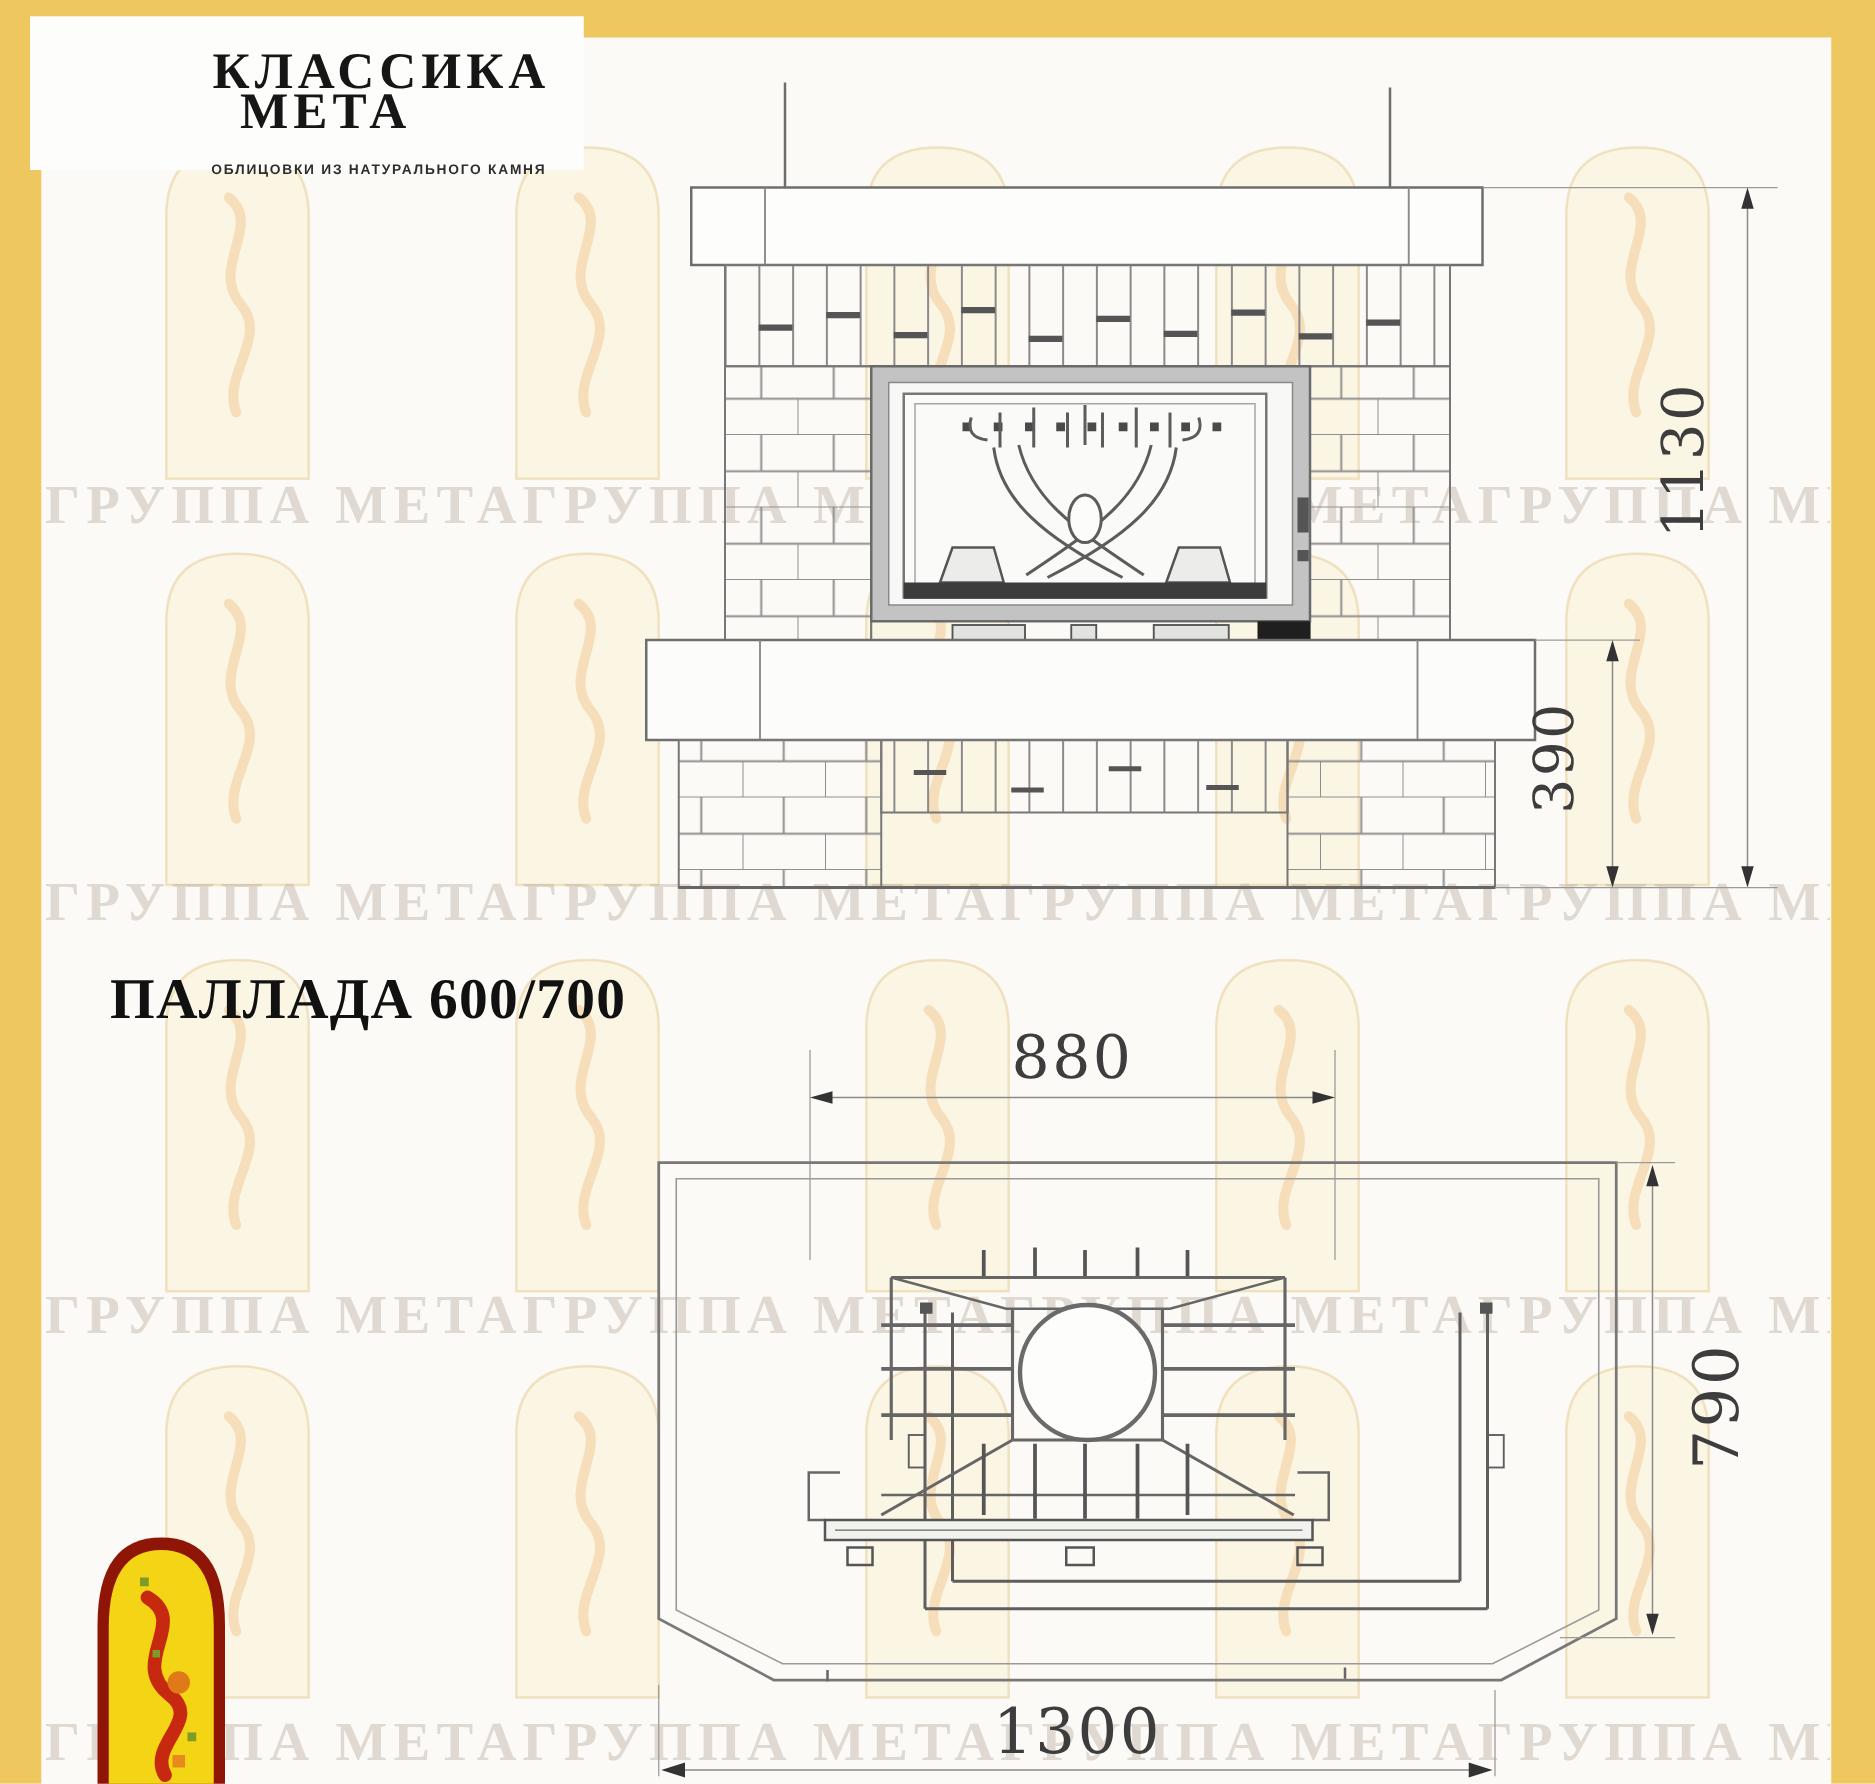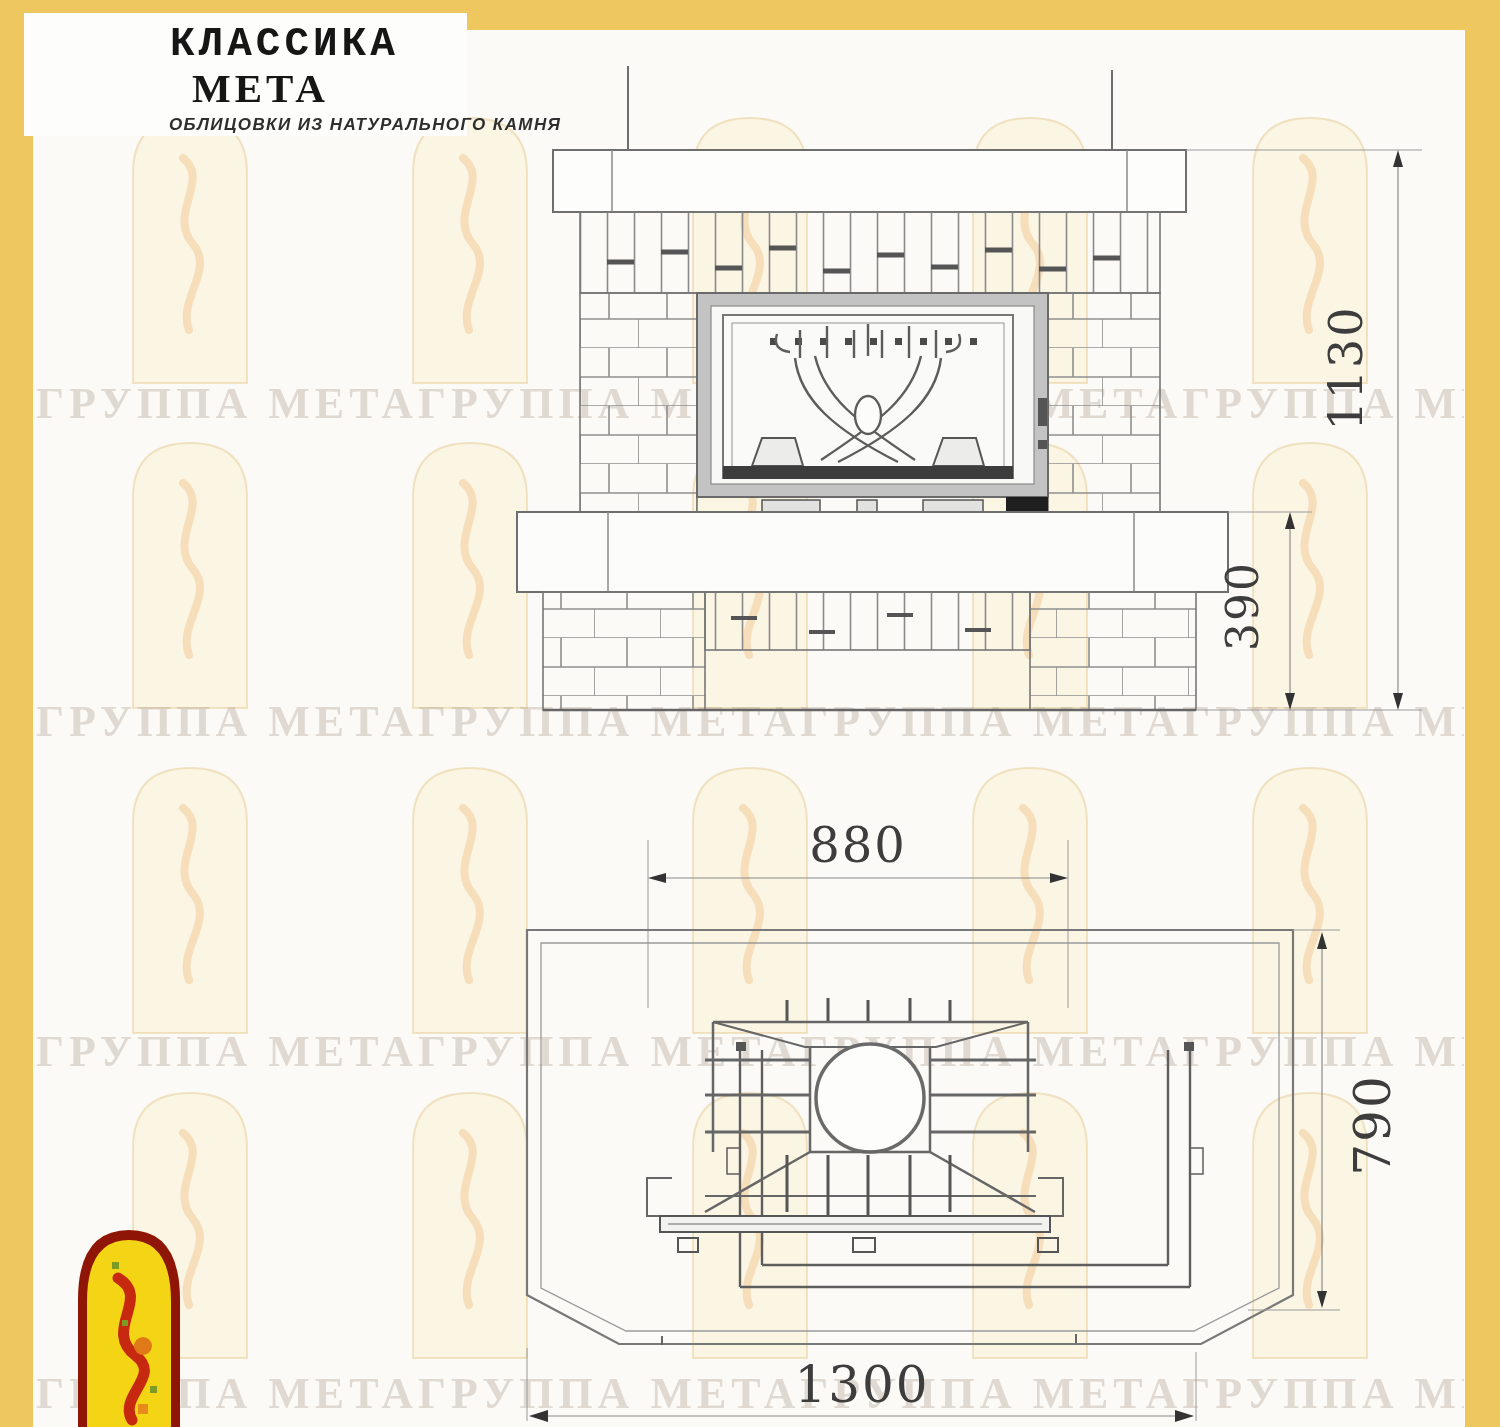--- a/index.html
+++ b/index.html
@@ -15,24 +15,24 @@
   #wm-svg{left:0;top:0;z-index:1;}
   .wm-text{position:absolute;left:36px;width:1428px;overflow:hidden;white-space:nowrap;
            font-weight:bold;font-size:44px;letter-spacing:5px;color:rgba(185,168,158,0.40);
            z-index:2;pointer-events:none;}
   
   #draw-svg{left:0;top:0;z-index:4;}
   
   #logo-box{left:24px;top:13px;width:443px;height:123px;background:#fdfdfc;z-index:6;}
   .logo-name{position:absolute;font-weight:bold;color:#161616;letter-spacing:4px;
              font-size:41px;line-height:1;z-index:7;}
-  #logo-name1{left:170px;top:24px;font-family:Liberation Mono, monospace;}
+  #logo-name1{left:170px;top:36px;}
   #logo-name2{left:192px;top:68px;}
-  #logo-tagline{position:absolute;left:169px;top:115px;font-family:"Liberation Sans",sans-serif;
-             font-weight:bold;font-size:17px;letter-spacing:1.4px;color:#2e2e2e;z-index:7;font-style:italic;}
+  #logo-tagline{position:absolute;left:169px;top:130px;font-family:"Liberation Sans",sans-serif;
+             font-weight:bold;font-size:11px;letter-spacing:1.4px;color:#2e2e2e;z-index:7;}
   
   #model-title{position:absolute;left:88px;top:772px;font-weight:bold;font-size:46px;
              letter-spacing:1px;color:#111;z-index:7;}
   .dim-num{font-family:"DejaVu Serif",serif;fill:#3d3d3d;letter-spacing:2px;}
 </style>
 </head>
 <body>
 
 <div id="page">
 
@@ -247,14 +247,15 @@
       <rect x="150" y="1386" width="7" height="7" fill="#7d9b26"></rect>
       <rect x="122" y="1320" width="6" height="6" fill="#7d9b26"></rect>
       <rect x="138" y="1404" width="10" height="10" fill="#e8891c"></rect>
     </g>
   </svg>
 
   <div id="logo-name1" class="logo-name">КЛАССИКА</div>
   <div id="logo-name2" class="logo-name">МЕТА</div>
   <div id="logo-tagline">ОБЛИЦОВКИ ИЗ НАТУРАЛЬНОГО КАМНЯ</div>
 
+  <div id="model-title">ПАЛЛАДА 600/700</div>
 
 </div>
 
 </body></html>

